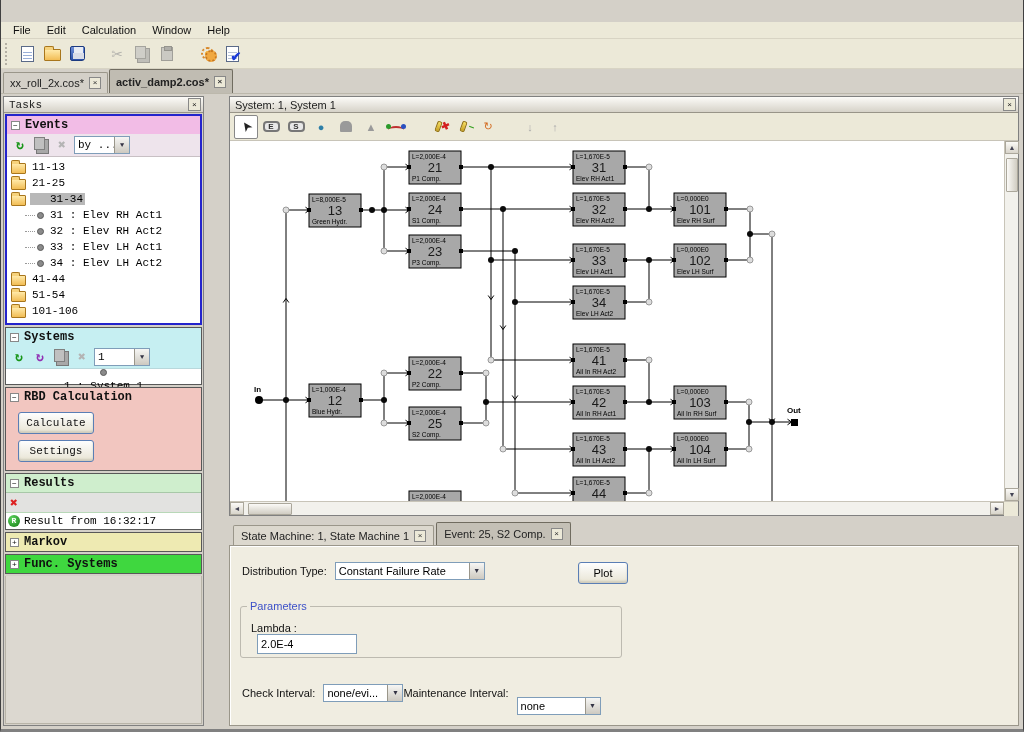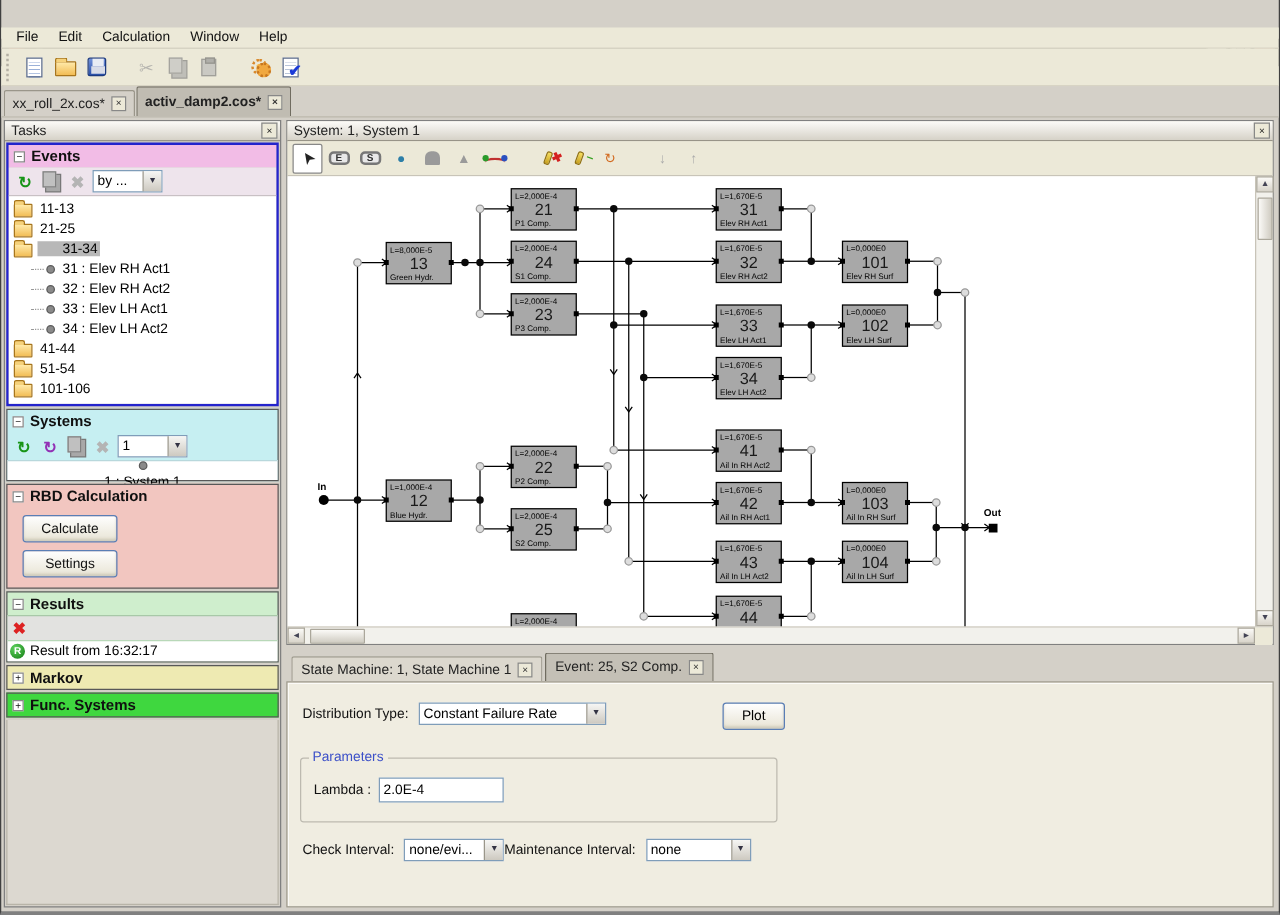--- a/index.html
+++ b/index.html
@@ -49,21 +49,21 @@
   .mi-pin .ov { position:absolute; right:-9px; top:-4px; font-size:10px; font-weight:bold; }
   .mi-cursor { font-size:13px; color:#222; transform:rotate(-125deg); display:inline-block; text-shadow:0 0 1px #fff; }
 
   
   .doctabs { position:absolute; left:0; top:69px; right:0; height:25px; background:#d4d0c8; border-bottom:1px solid #bcb8ac; display:flex; align-items:flex-end; padding-left:2px; }
   .dtab { height:21px; display:flex; align-items:center; gap:5px; padding:0 6px; border:1px solid #9a968a; border-bottom:none; background:#d4d0c8; color:#222; margin-right:1px; border-radius:2px 2px 0 0; }
   .dtab.active { height:24px; background:#c0bcb2; border-color:#706c60; font-weight:bold; }
   .tab-x { width:12px; height:12px; background:#ece9d8; border:1px solid #888; font-size:8px; line-height:10px; text-align:center; color:#333; }
 
   
-  .tasks { position:absolute; left:2px; top:96px; width:222px; height:630px; background:#d4d0c8; border:1px solid #808080; display:flex; flex-direction:column; }
+  .tasks { position:absolute; left:2px; top:96px; width:201px; height:630px; background:#d4d0c8; border:1px solid #808080; display:flex; flex-direction:column;font-family:Liberation Mono, monospace; }
   .panel-hdr { height:16px; background:linear-gradient(#fcfbf8,#d6d2c8); border-bottom:1px solid #989488; display:flex; align-items:center; padding:0 2px 0 5px; color:#222; flex:none; }
   .panel-hdr .x { margin-left:auto; width:13px; height:13px; background:#ece9d8; border:1px solid #888; font-size:8px; line-height:11px; text-align:center; }
   .section { border:1px solid #585858; margin:1px; flex:none; }
   .sec-hdr { height:18px; display:flex; align-items:center; gap:5px; padding-left:4px; font-weight:bold; font-size:12px; color:#101010; }
   .colbox { width:9px; height:9px; background:#fff; border:1px solid #888; font-size:8px; line-height:7px; text-align:center; font-weight:normal; }
   .sec-toolbar { display:flex; align-items:center; gap:3px; padding:2px 4px; }
   .sti { width:18px; height:16px; display:flex; align-items:center; justify-content:center; }
   .sti .g { font-size:13px; font-weight:bold; }
   .xp-select { display:flex; height:18px; background:#fff; border:1px solid #7f9db9; align-items:center; }
   .xp-select .val { flex:1; padding:0 3px; overflow:hidden; white-space:nowrap; }
@@ -114,25 +114,25 @@
   .btabs { height:23px; display:flex; align-items:flex-end; padding-left:4px; }
   .btab { height:20px; display:flex; align-items:center; gap:5px; padding:0 7px; border:1px solid #9a968a; border-bottom:none; background:#dcd8ce; border-radius:2px 2px 0 0; margin-right:2px; color:#222; }
   .btab.active { height:23px; background:#c4c0b6; border-color:#706c60; }
   .bcontent { position:absolute; left:0; top:23px; right:0; bottom:0; background:#f0ede1; border:1px solid #9a968a; box-shadow:inset 1px 1px 0 #fff; }
   .row1 { position:absolute; left:12px; top:16px; display:flex; align-items:center; }
   .fld-label { color:#111; }
   .sel-dist { width:150px; margin-left:8px; }
   .plot-btn { position:absolute; left:336px; top:0; width:50px; height:22px; background:linear-gradient(#fefefe,#e8e4d4); border:1px solid #5a7eb5; border-radius:3px; text-align:center; line-height:20px; box-shadow:inset 0 -2px 2px #d0ccbc; }
   .params { position:absolute; left:10px; top:54px; width:382px; height:58px; border:1px solid #bdbab0; border-radius:3px; }
   .params legend { color:#3c50c8; padding:0 3px; margin-left:6px; font-size:11px; }
-  .lambda-row { display:flex; align-items:center; margin:10px 0 0 10px; }
+  .lambda-row { display:flex; align-items:flex-start; margin:10px 0 0 10px;flex-direction:column; }
   .lambda-input { width:100px; height:20px; border:1px solid #7f9db9; padding:0 3px; font-family:"Liberation Sans",sans-serif; font-size:11px; margin-left:6px; }
   .row3 { position:absolute; left:12px; top:125px; display:flex; align-items:center; }
   .sel-check { width:80px; margin-left:8px; }
-  .sel-maint { width:84px; margin-left:8px; }
+  .sel-maint { width:84px; margin-left:8px;margin-top:26px; }
   .ml { }
 
   svg text { font-family:"Liberation Sans", sans-serif; }
 </style>
 </head>
 <body>
 
 <div class="win">
 
   <div class="titlebar">

